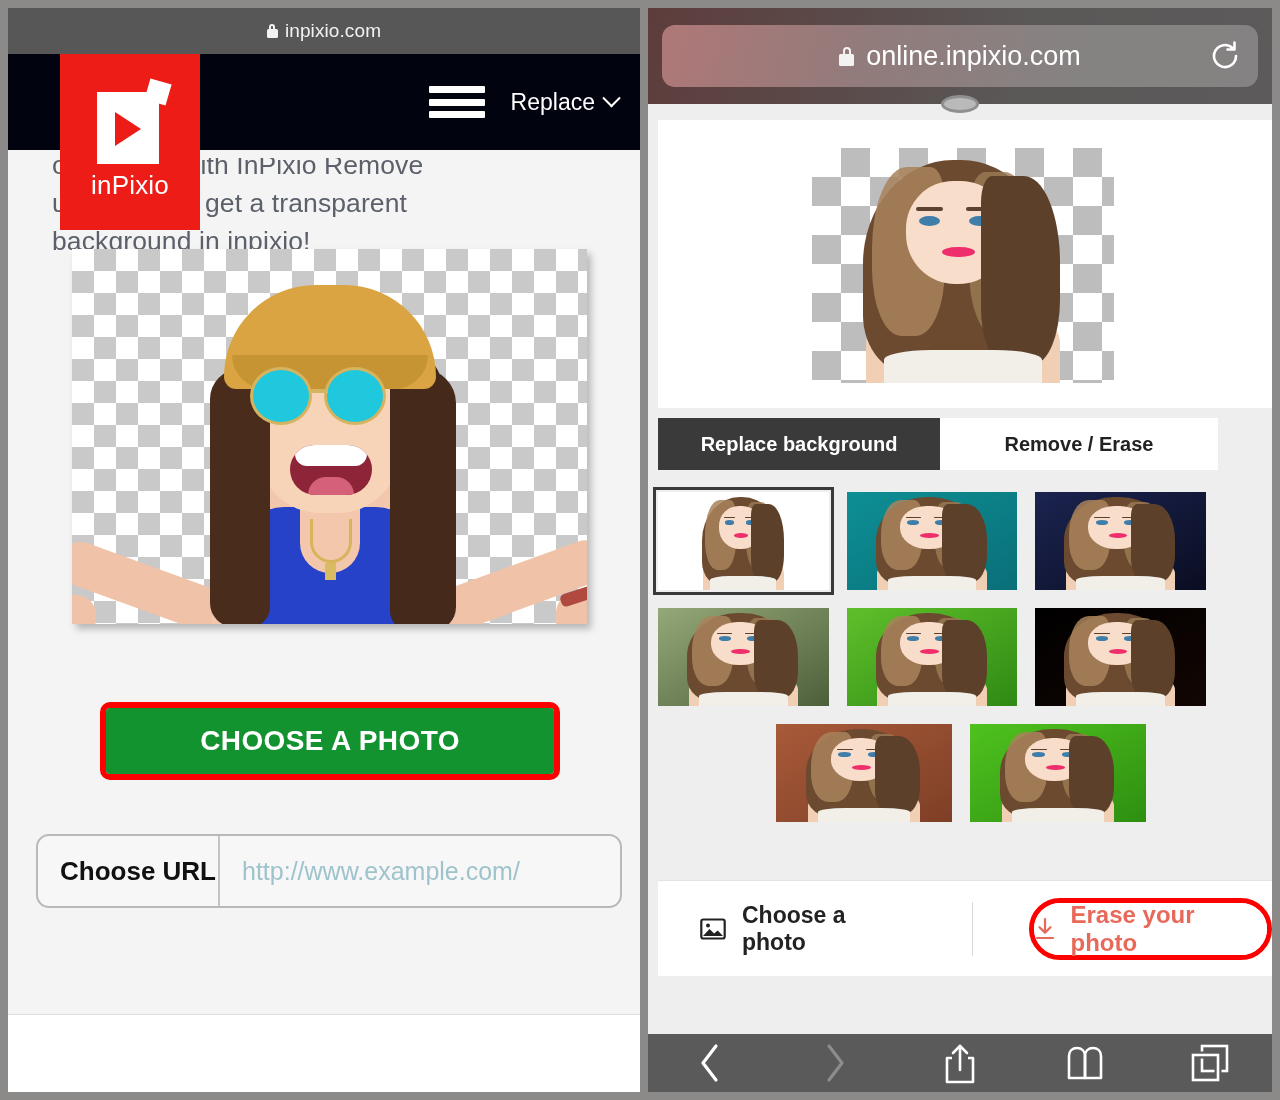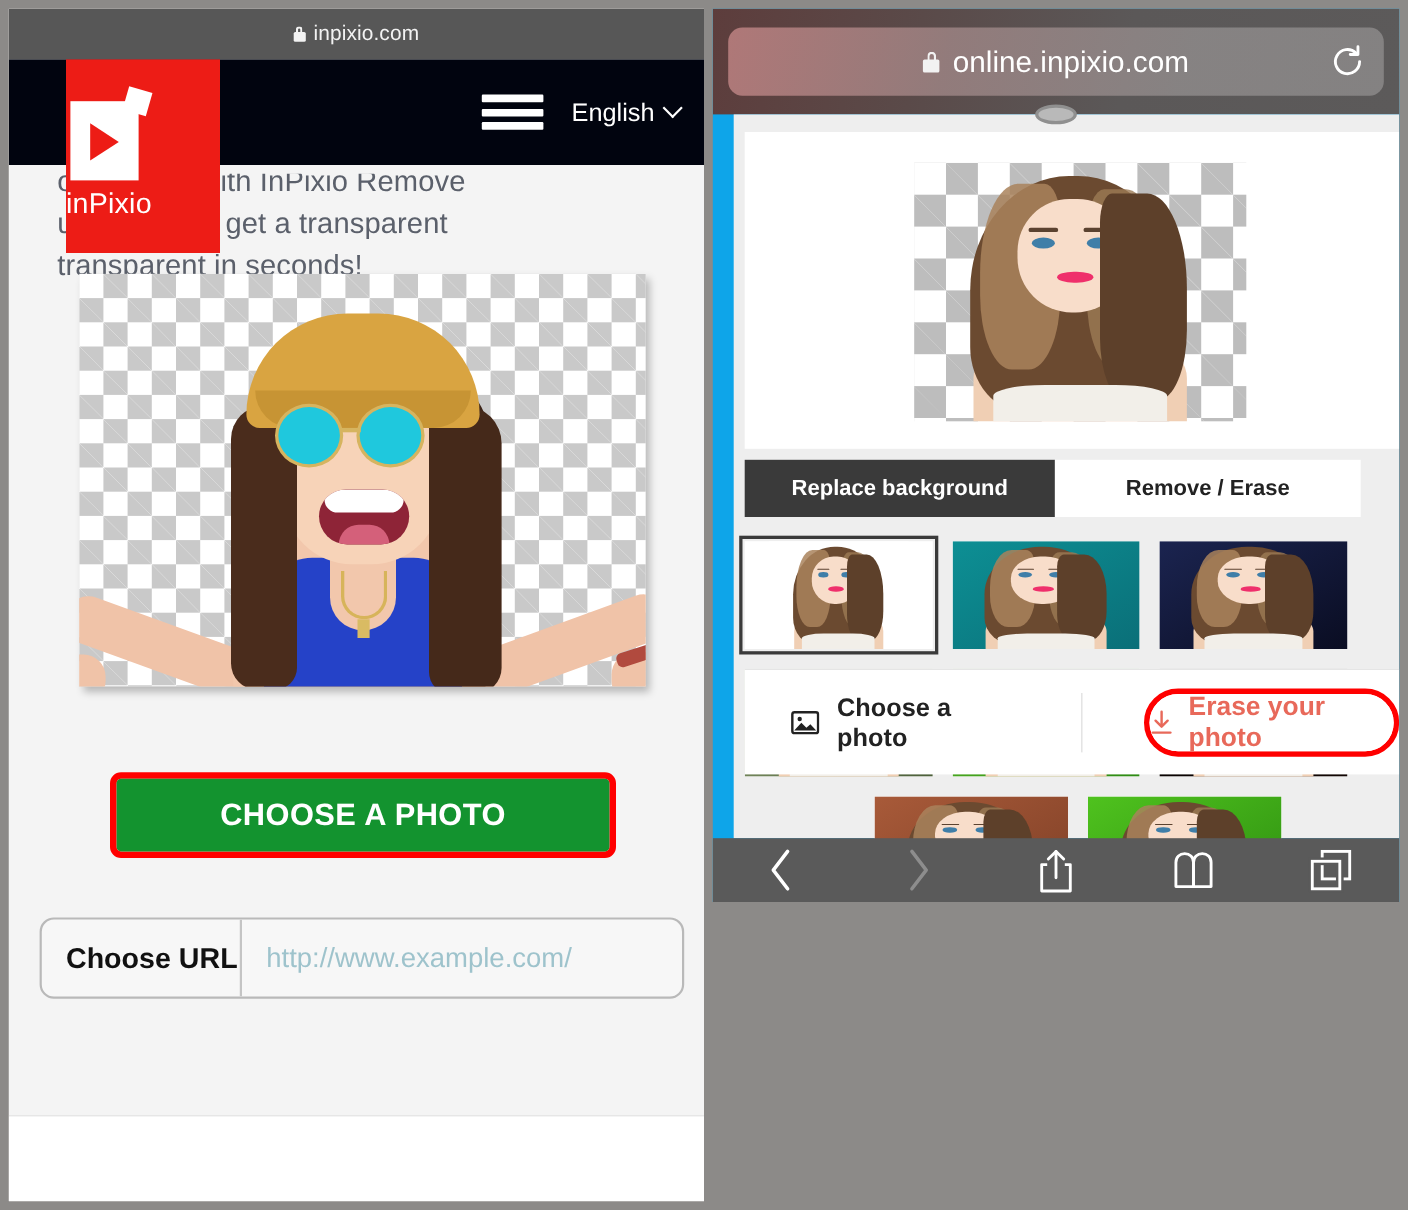--- a/index.html
+++ b/index.html
@@ -166,42 +166,42 @@
   }
   #url-input::placeholder{ color:#9ec3cc; opacity:1; }
 
   #howto-sep{ position:absolute; left:0; right:0; top:864px; height:1px; background:#dddddd;}
   #howto-block{ position:absolute; left:0; right:0; top:865px; bottom:0; background:#fff; }
 
   
   #logo-badge{
     position:absolute; left:52px; top:46px; width:140px; height:176px;
     background:#ed1c16; z-index:40;
-    display:flex; flex-direction:column; align-items:flex-start;
+    display:flex; flex-direction:column; align-items:center;
     justify-content:center; gap:6px;
   }
   #logo-mark{ position:relative; width:74px; height:80px; }
   #logo-mark .sheet{
     position:absolute; left:4px; top:8px; width:62px; height:72px; background:#fff;
   }
   #logo-mark .corner{
     position:absolute; right:-2px; top:-3px; width:22px; height:22px; background:#fff;
     transform:rotate(16deg);
   }
   #logo-mark .play{
     position:absolute; left:22px; top:28px; width:0; height:0;
     border-left:26px solid #ed1c16; border-top:17px solid transparent;
     border-bottom:17px solid transparent;
   }
   #logo-text{ color:#fff; font-size:26px; letter-spacing:.2px; }
 
   
   #right-panel{
-    position:absolute; left:648px; top:8px; width:624px; height:812px;
-    overflow:hidden; background:#0ea5e9;
+    position:absolute; left:648px; top:8px; width:624px; height:1084px;
+    overflow:hidden; background:#5eead4;
   }
   #right-urlbar{
     height:96px; position:relative;
     background:linear-gradient(100deg,#5d3d3c 0%,#5a4a49 30%,#5b5858 60%,#5c5a5a 100%);
     display:flex; align-items:center; padding:0 14px;
   }
   #right-urlfield{
     flex:1; height:62px; border-radius:13px;
     background:linear-gradient(105deg, rgba(190,130,130,.85) 0%, rgba(160,135,135,.8) 34%, rgba(146,142,142,.78) 70%, rgba(143,141,141,.78) 100%);
     display:flex; align-items:center; justify-content:center; position:relative;
@@ -216,21 +216,21 @@
   #reload-icon{
     position:absolute; right:16px; top:50%; transform:translateY(-50%);
     width:34px; height:34px;
   }
   #spinner-nub{
     position:absolute; left:50%; transform:translateX(-50%); bottom:-9px;
     width:38px; height:18px; border-radius:50%;
     background:#b9b9b9; border:3px solid #8f8f8f; z-index:1;
   }
 
-  #right-scroll{ position:relative; height:calc(100% - 96px - 58px); background:#eeeeee;margin-left:19px; }
+  #right-scroll{ position:relative; height:calc(100% - 96px - 58px); background:#eeeeee; }
   #preview-card{
     position:absolute; left:10px; top:16px; right:0; height:288px; background:#fff;
   }
   #preview-img{
     position:absolute; left:154px; top:28px; width:302px; height:235px;
     background-image:
       linear-gradient(45deg,#bdbdbd 25%,transparent 25%,transparent 75%,#bdbdbd 75%),
       linear-gradient(45deg,#bdbdbd 25%,transparent 25%,transparent 75%,#bdbdbd 75%);
     background-size:58px 58px; background-position:0 0, 29px 29px;
     background-color:#fff; overflow:hidden;
@@ -357,33 +357,33 @@
       </div>
     </div>
 
     <div id="left-nav">
       <div id="burger">
         <span></span>
           <span></span>
           <span></span>
       </div>
       <div id="lang">
-        <span>English</span>
+        <span>Replace</span>
         <span class="chev-d"></span>
       </div>
     </div>
 
     <div id="left-body">
 
       <div id="intro-text">
         <span class="clip">
           <span>on easier. With InPixio Remove</span>
         </span>
         <div>und you can get a transparent</div>
-        <div>transparent in seconds!</div>
+        <div>background in inpixio!</div>
       </div>
 
       <div id="hero-photo">
         <div id="selfie">
           <div class="sf-arm sf-armL"></div>
           <div class="sf-arm sf-armR"></div>
           <div class="sf-arm sf-handL"></div>
           <div class="sf-arm sf-handR"></div>
           <div class="sf-watch"></div>
           <div class="sf-hairback"></div>

